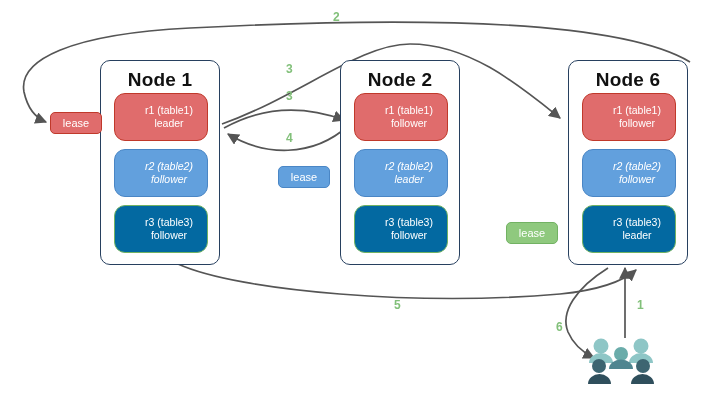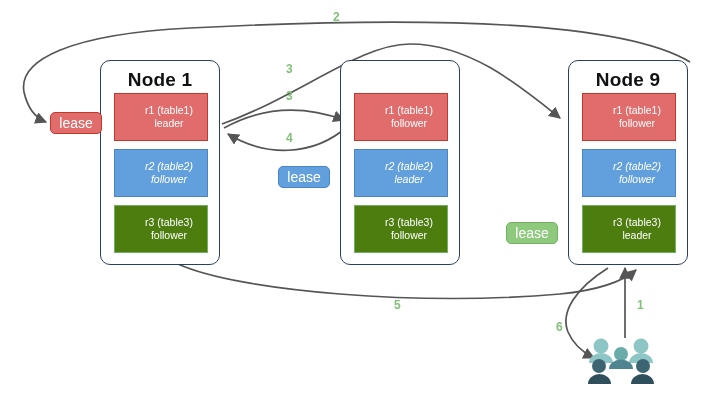--- a/index.html
+++ b/index.html
@@ -3,29 +3,29 @@
 <meta charset="utf-8">
 <style>
   html,body{margin:0;padding:0;background:#ffffff;}
   body{width:704px;height:405px;overflow:hidden;font-family:"Liberation Sans",sans-serif;}
   #canvas{position:relative;width:704px;height:405px;background:#fff;}
   svg#wires{position:absolute;left:0;top:0;width:704px;height:405px;overflow:visible;}
 
   .node{position:absolute;box-sizing:border-box;border:1.6px solid #27405f;border-radius:10px;background:#fff;}
   .node-title{position:absolute;left:0;right:0;top:8px;text-align:center;font-size:19px;font-weight:bold;color:#111;letter-spacing:.2px;}
 
-  .replica{position:absolute;left:13px;width:94px;height:48px;border-radius:0;box-sizing:border-box;
+  .replica{position:absolute;left:13px;width:94px;height:48px;border-radius:11px;box-sizing:border-box;
            display:flex;flex-direction:column;align-items:center;justify-content:center;
            color:#ffffff;font-size:10.5px;line-height:13px;text-align:center;padding-left:16px;}
   .rep-red{background:#e06c6c;border:1.5px solid #c0392b;}
   .rep-blue{background:#62a0dd;border:1.5px solid #4a86c5;font-style:italic;}
-  .rep-green{background:#4d7c0f;border:1.5px solid #72b263;}
+  .rep-green{background:#0369a1;border:1.5px solid #72b263;}
 
   .lease{position:absolute;box-sizing:border-box;border-radius:5px;display:flex;align-items:center;justify-content:center;
-         color:#fff;font-size:14px;height:22px;}
+         color:#fff;font-size:11px;height:22px;}
   .lease-red{background:#e06c6c;border:1.5px solid #c0392b;}
   .lease-blue{background:#62a0dd;border:1.5px solid #4a86c5;}
   .lease-green{background:#8fc97e;border:1.5px solid #72b263;}
 
   .num{position:absolute;color:#82c07a;font-size:12px;font-weight:bold;}
 
   #users{position:absolute;left:588px;top:336px;width:66px;height:50px;}
 </style>
 </head>
 <body>
@@ -64,36 +64,37 @@
       <span>r2 (table2)</span>
       <span>follower</span>
     </div>
     <div class="replica rep-green" style="top:144px;">
       <span>r3 (table3)</span>
       <span>follower</span>
     </div>
   </div>
 
   <div class="node" style="left:340px;top:60px;width:120px;height:205px;">
+    <div class="node-title">Node 2</div>
     <div class="replica rep-red" style="top:32px;">
       <span>r1 (table1)</span>
       <span>follower</span>
     </div>
     <div class="replica rep-blue" style="top:88px;">
       <span>r2 (table2)</span>
       <span>leader</span>
     </div>
     <div class="replica rep-green" style="top:144px;">
       <span>r3 (table3)</span>
       <span>follower</span>
     </div>
   </div>
 
   <div class="node" style="left:568px;top:60px;width:120px;height:205px;">
-    <div class="node-title">Node 9</div>
+    <div class="node-title">Node 6</div>
     <div class="replica rep-red" style="top:32px;">
       <span>r1 (table1)</span>
       <span>follower</span>
     </div>
     <div class="replica rep-blue" style="top:88px;">
       <span>r2 (table2)</span>
       <span>follower</span>
     </div>
     <div class="replica rep-green" style="top:144px;">
       <span>r3 (table3)</span>

